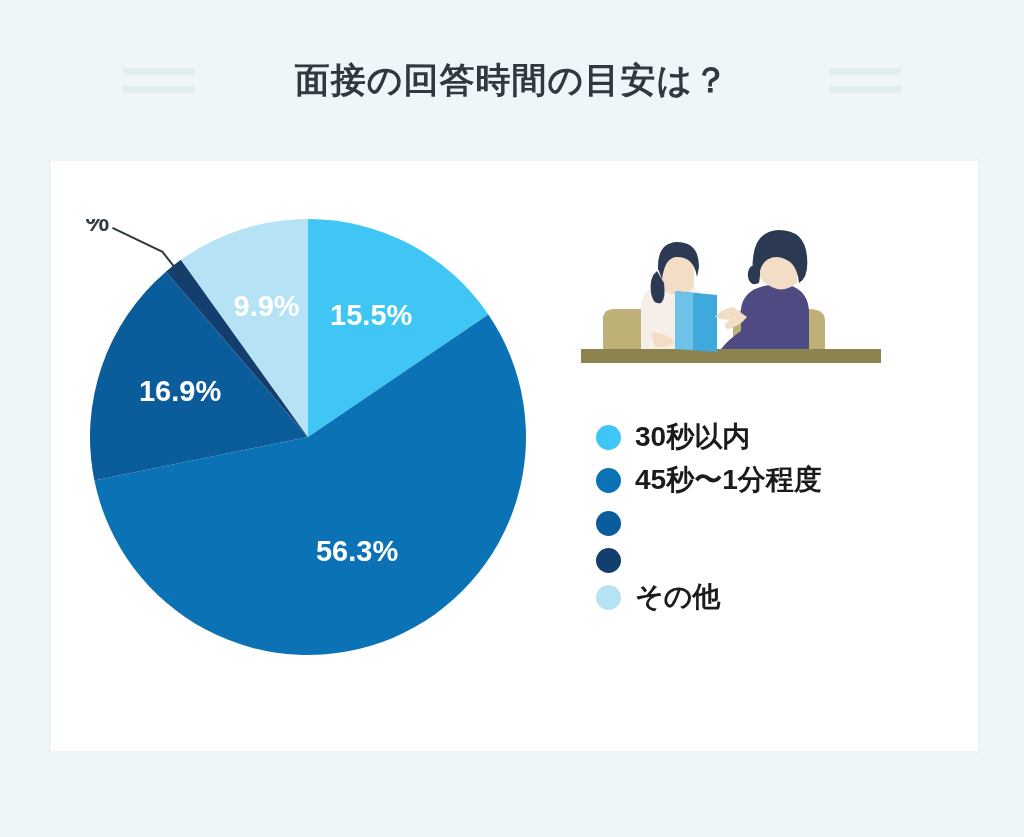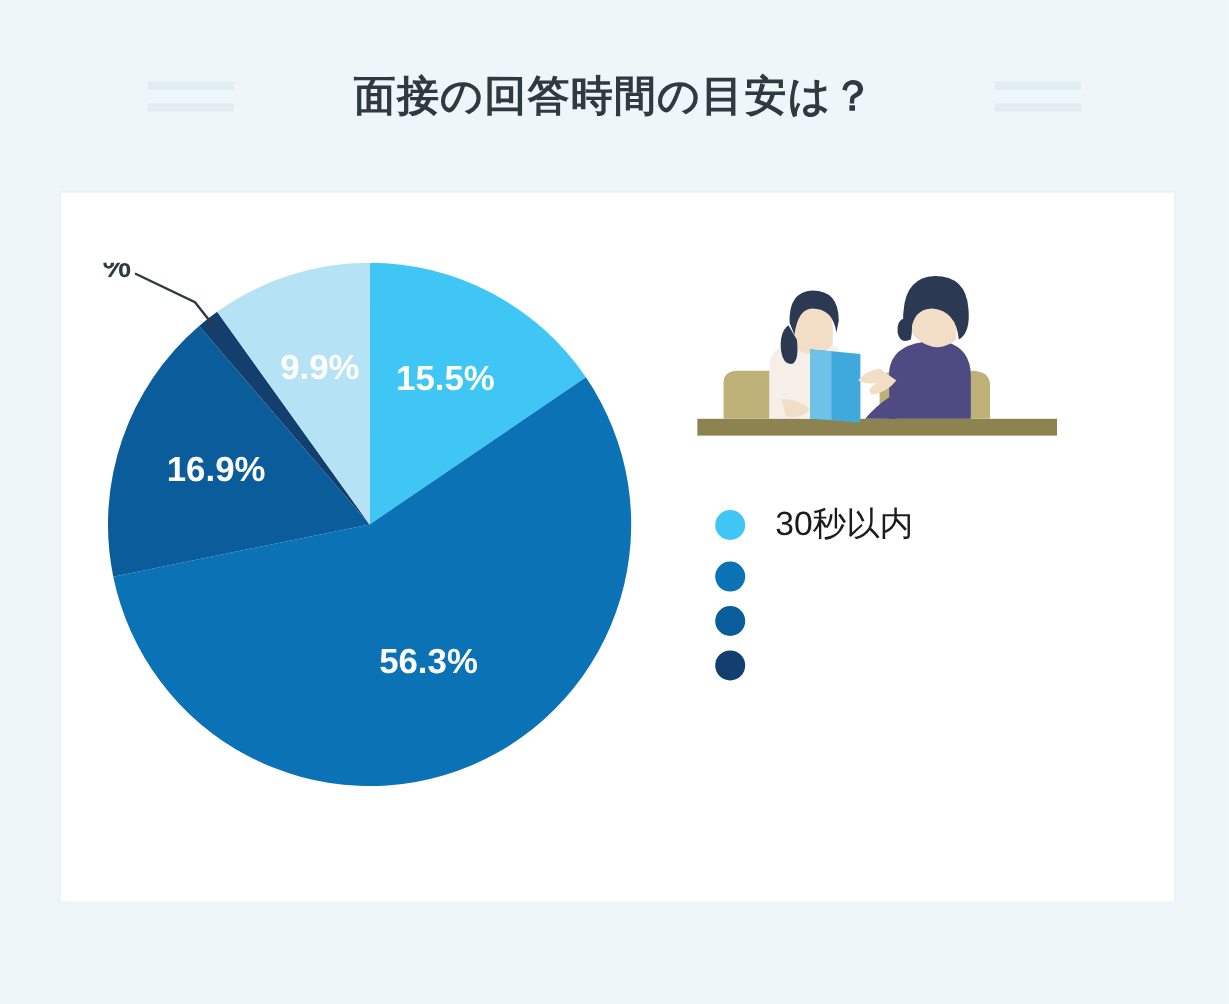--- a/index.html
+++ b/index.html
@@ -110,25 +110,24 @@
   .legend-dot {
     width: 25px;
     height: 25px;
     border-radius: 50%;
     flex: 0 0 25px;
     margin-top: 6px;
     margin-right: 14px;
   }
   .legend-text {
     font-size: 28px;
-    font-weight: normal;
+    font-weight: bold;
     color: #1b1b1b;
     line-height: 1.32;
     white-space: pre-line;
-    margin-left: 11px;
   }
 </style>
 </head>
 <body>
 
 <div class="header">
 
   <div class="deco left">
     <div class="bar"></div>
     <div class="bar"></div>
@@ -194,22 +193,27 @@
     </svg>
   </div>
 
   <div class="legend" id="legend">
       <div class="legend-item">
         <span class="legend-dot" style="background: rgb(63, 198, 245);"></span>
         <span class="legend-text">30秒以内</span>
       </div>
       <div class="legend-item">
         <span class="legend-dot" style="background: rgb(11, 114, 181);"></span>
+        <span class="legend-text">45秒〜1分程度</span>
       </div>
       <div class="legend-item">
         <span class="legend-dot" style="background: rgb(10, 92, 155);"></span>
       </div>
       <div class="legend-item">
         <span class="legend-dot" style="background: rgb(18, 63, 109);"></span>
       </div>
+      <div class="legend-item">
+        <span class="legend-dot" style="background: rgb(181, 227, 245);"></span>
+        <span class="legend-text">その他</span>
+      </div>
     </div>
 
 </div>
 
 </body></html>

